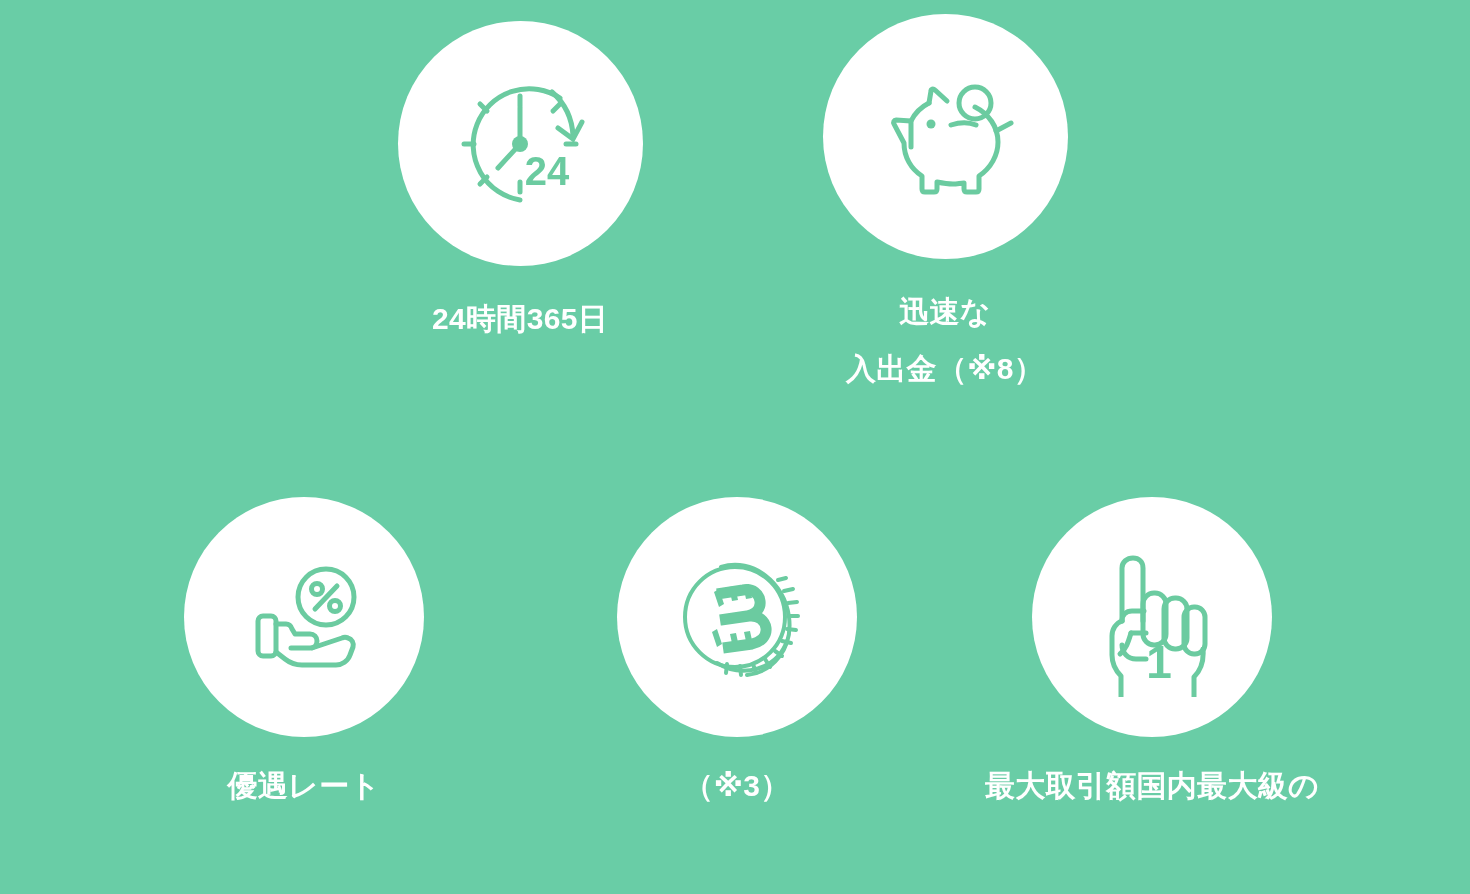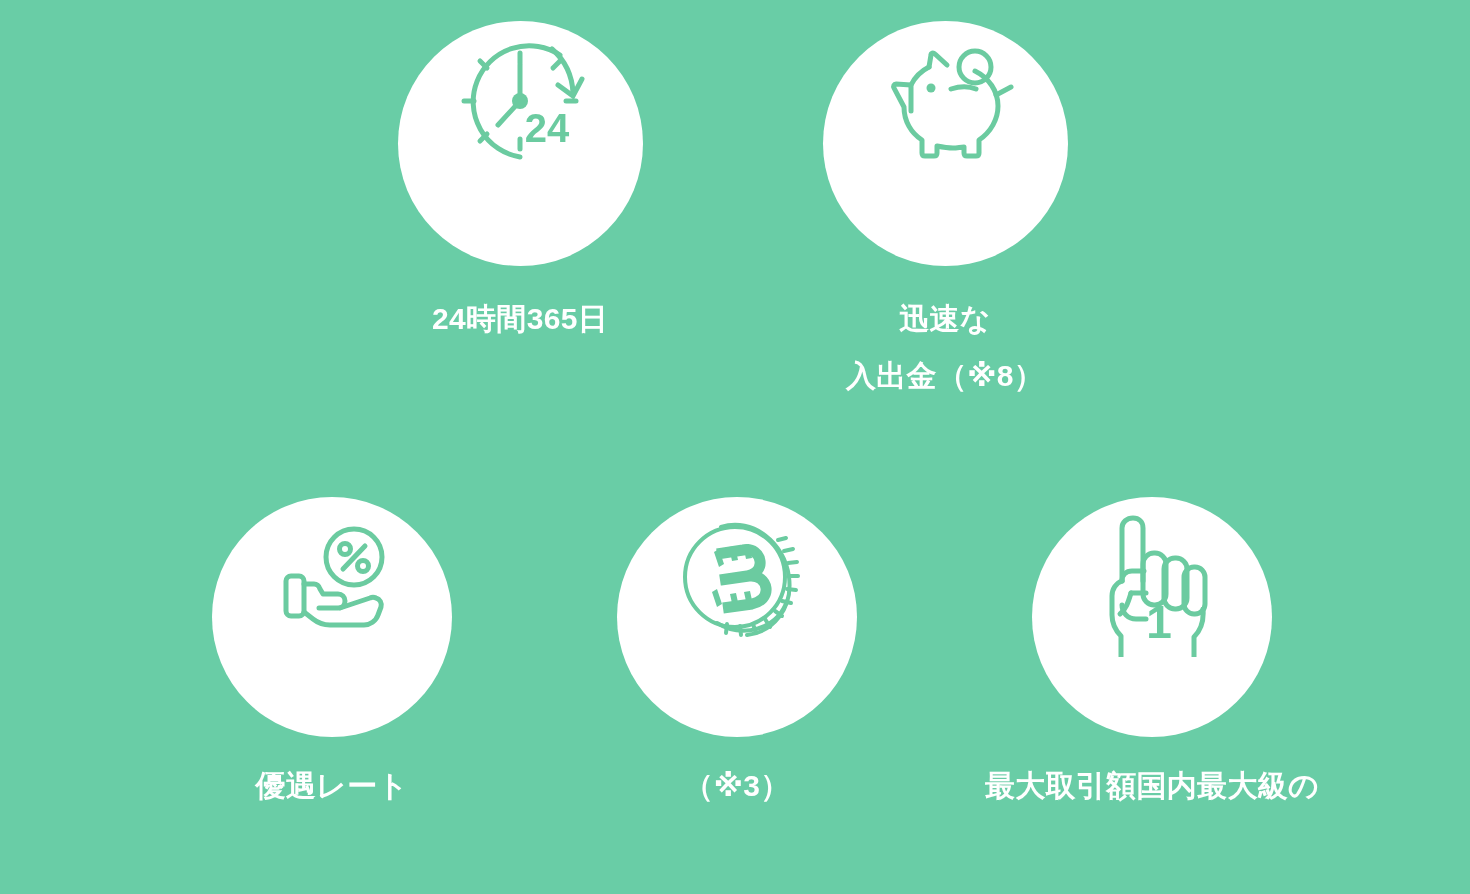--- a/index.html
+++ b/index.html
@@ -24,21 +24,21 @@
   .feature {
     position: absolute;
     display: flex;
     flex-direction: column;
     align-items: center;
   }
   .icon-disc {
     background: #ffffff;
     border-radius: 50%;
     display: flex;
-    align-items: flex-start;
+    align-items: center;
     justify-content: center;
     flex: none;
   }
   .icon-disc svg { display: block; }
 
   .feature-label {
     text-align: center;
     color: #ffffff;
     font-weight: 700;
     letter-spacing: 0.02em;
@@ -48,26 +48,26 @@
     display: block;
     font-size: 30px;
     line-height: 57px;
     font-weight: 700;
     color: #ffffff;
   }
 
   
   .row1 .icon-disc { width: 245px; height: 245px; }
   .f1 { left: 275px; top: 21px; width: 490px; }
-  .f2 { left: 700px; top: 21px; width: 490px; }
+  .f2 { left: 700px; top: 14px; width: 490px; }
   .row1 .feature-label { margin-top: 24px; }
 
   
   .row2 .icon-disc { width: 240px; height: 240px; }
-  .f3 { left:  92px; top: 497px; width: 480px; }
+  .f3 { left:  64px; top: 497px; width: 480px; }
   .f4 { left: 497px; top: 497px; width: 480px; }
   .f5 { left: 912px; top: 497px; width: 480px; }
   .row2 .feature-label { margin-top: 20px; }
 </style>
 </head>
 <body>
 
 <div class="page">
 
   <div class="row1">

